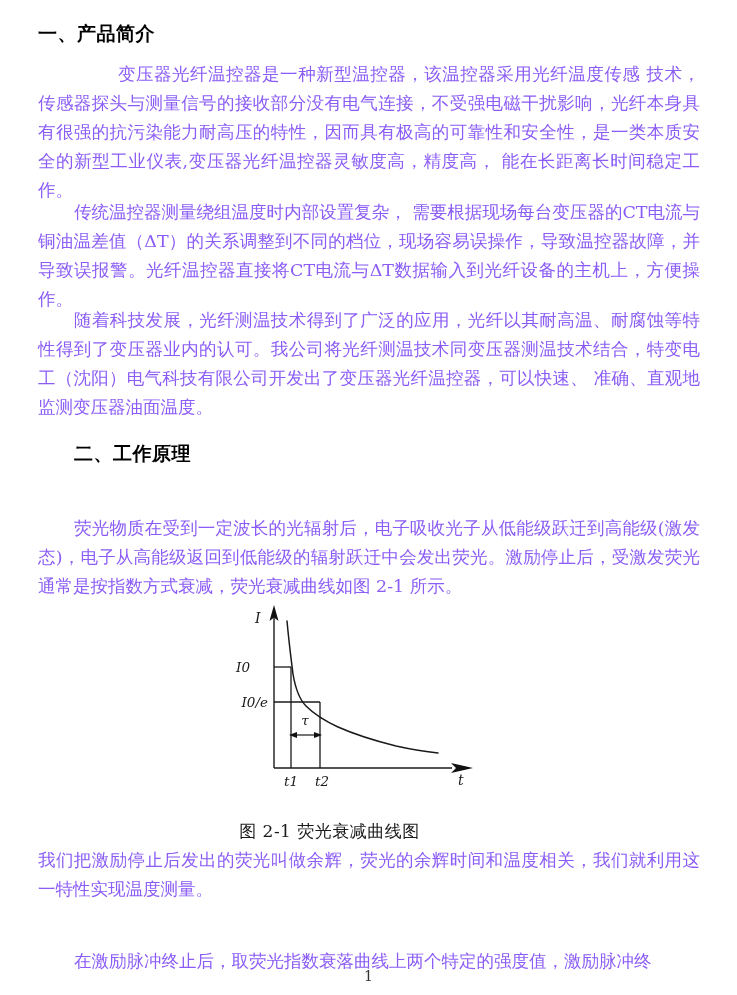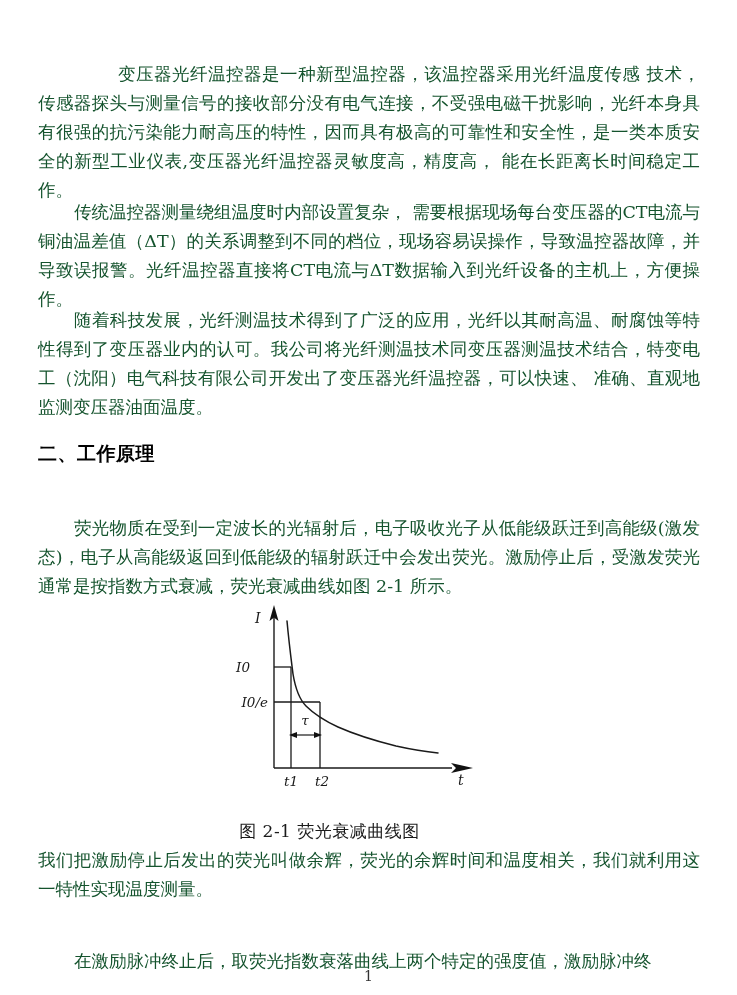--- a/index.html
+++ b/index.html
@@ -23,29 +23,29 @@
     position: absolute;
     left: 38px;
     font-family: "DejaVu Serif", "Liberation Serif", serif;
     font-weight: bold;
     font-size: 19px;
     letter-spacing: 0.5px;
     color: #000000;
     white-space: nowrap;
   }
   #heading-1 { top: 8px; }
-  #heading-2 { top: 428px; }
+  #heading-2 { top: 428px; margin-left: 36px; }
 
   .para {
     position: absolute;
     left: 38px;
     width: 662px;
     font-size: 17.5px;
     line-height: 29px;
-    color: #14532d;
+    color: #8b5cf6;
     text-align: justify;
     text-justify: inter-character;
     font-family: "DejaVu Serif", "Liberation Serif", serif;
   }
   #para-1 { top: 42px; text-indent: 80px; }
   #para-2 { top: 180px; text-indent: 36px; }
   #para-3 { top: 288px; text-indent: 36px; }
   #para-4 { top: 482px; text-indent: 36px; margin-top: 32px; }
   #para-5 { top: 828px; text-indent: 0px; }
   #para-6 { top: 915px; text-indent: 36px; margin-top: 32px; }
@@ -94,20 +94,21 @@
     font-style: italic;
     font-size: 13.5px;
     fill: #1a1a1a;
   }
 </style>
 </head>
 <body>
 
 <div id="page">
 
+  <h1 class="h-section" id="heading-1">一、产品简介</h1>
 
   <p class="para" id="para-1">变压器光纤温控器是一种新型温控器，该温控器采用光纤温度传感 技术，传感器探头与测量信号的接收部分没有电气连接，不受强电磁干扰影响，光纤本身具有很强的抗污染能力耐高压的特性，因而具有极高的可靠性和安全性，是一类本质安全的新型工业仪表,变压器光纤温控器灵敏度高，精度高， 能在长距离长时间稳定工作。</p>
 
   <p class="para" id="para-3">随着科技发展，光纤测温技术得到了广泛的应用，光纤以其耐高温、耐腐蚀等特性得到了变压器业内的认可。我公司将光纤测温技术同变压器测温技术结合，特变电工（沈阳）电气科技有限公司开发出了变压器光纤温控器，可以快速、 准确、直观地监测变压器油面温度。</p>
 
   <p class="para" id="para-2">传统温控器测量绕组温度时内部设置复杂， 需要根据现场每台变压器的CT电流与铜油温差值（ΔT）的关系调整到不同的档位，现场容易误操作，导致温控器故障，并导致误报警。光纤温控器直接将CT电流与ΔT数据输入到光纤设备的主机上，方便操作。</p>
 
   <h1 class="h-section" id="heading-2">二、工作原理</h1>
 
   <p class="para" id="para-4">荧光物质在受到一定波长的光辐射后，电子吸收光子从低能级跃迁到高能级(激发态)，电子从高能级返回到低能级的辐射跃迁中会发出荧光。激励停止后，受激发荧光通常是按指数方式衰减，荧光衰减曲线如图 2-1 所示。</p>

